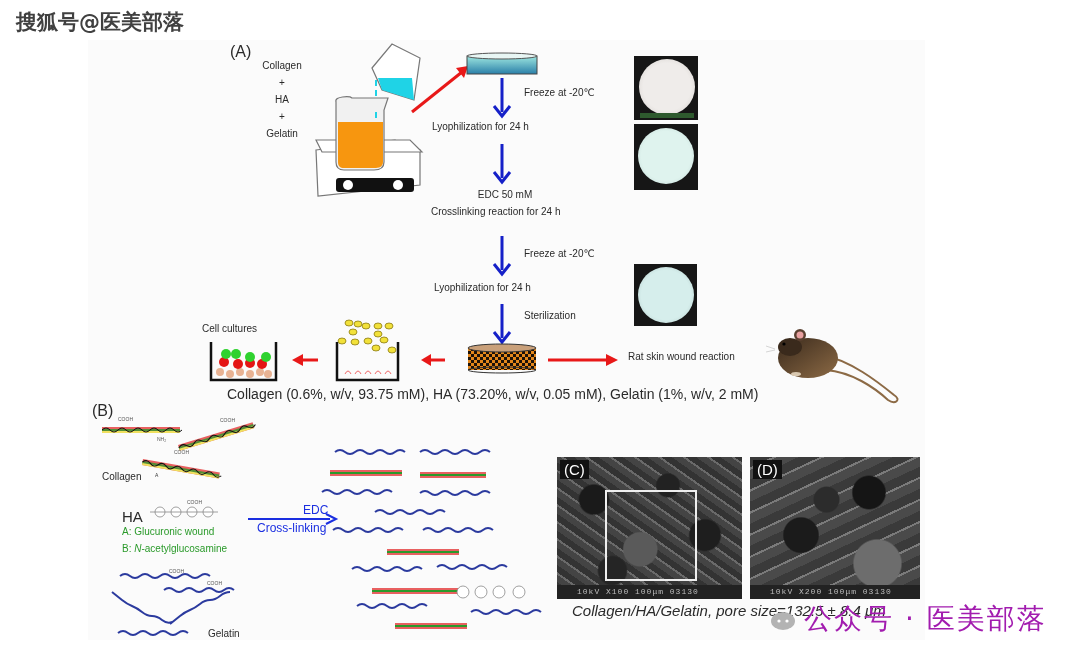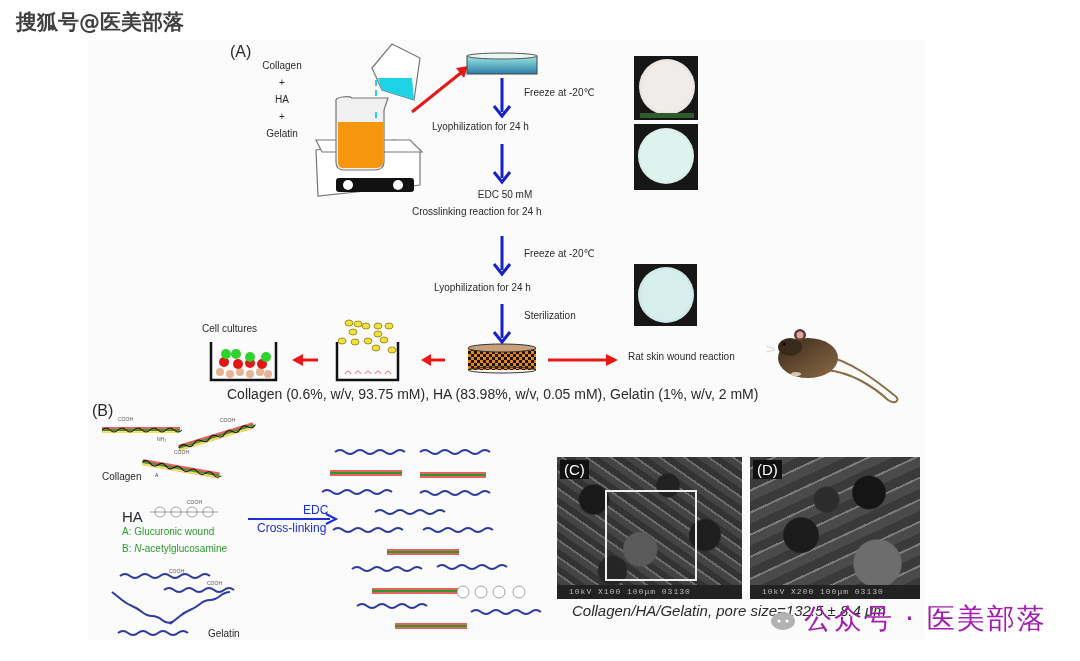--- a/index.html
+++ b/index.html
@@ -8,21 +8,21 @@
     text-shadow:1px 0 0 #fff,-1px 0 0 #fff,0 1px 0 #fff,0 -1px 0 #fff;font-family:"DejaVu Sans",sans-serif;}
   .panel{position:absolute;left:88px;top:40px;width:837px;height:600px;background:#fbfbfb;}
   .t{position:absolute;white-space:nowrap;font-size:10px;color:#2a2a2a;}
   .c{text-align:center;}
   .lbl{font-size:16px;}
   svg{position:absolute;left:0;top:0;overflow:visible;}
   .photo{position:absolute;background:#161616;}
   .photo .disc{position:absolute;border-radius:50%;}
   .sem{position:absolute;background:#3a3a3a;overflow:hidden;}
   .sem .tag{position:absolute;left:3px;top:3px;background:#111;color:#fff;font-size:15px;padding:1px 4px;}
-  .sem .foot{position:absolute;left:0;right:0;bottom:0;height:14px;background:#222;color:#bbb;font-size:8px;font-family:"Liberation Mono",monospace;padding-left:12px;line-height:14px;letter-spacing:1px;}
+  .sem .foot{position:absolute;left:0;right:0;bottom:0;height:14px;background:#222;color:#bbb;font-size:8px;font-family:"Liberation Mono",monospace;padding-left:20px;line-height:14px;letter-spacing:1px;}
   .wm-bottom{position:absolute;left:778px;top:600px;font-size:28px;color:#a21caf;font-family:"DejaVu Sans",sans-serif;letter-spacing:2px;}
   .wechat{position:absolute;left:770px;top:610px;width:26px;height:22px;}
 </style>
 </head>
 <body>
 
 <div class="wm-top">搜狐号@医美部落</div>
 
 <div class="panel"></div>
 
@@ -233,27 +233,27 @@
 <div class="t c" style="left:250px;top:57px;width:64px;line-height:17px;">
   <div>Collagen</div>
   <div>+</div>
   <div>HA</div>
   <div>+</div>
   <div>Gelatin</div>
 </div>
 <div class="t" style="left:524px;top:87px;">Freeze at -20℃</div>
 <div class="t" style="left:432px;top:121px;">Lyophilization for 24 h</div>
 <div class="t c" style="left:420px;top:189px;width:170px;">EDC 50 mM</div>
-<div class="t" style="left:412px;top:206px;text-align:center;">Crosslinking reaction for 24 h</div>
+<div class="t" style="left:431px;top:206px;text-align:center;">Crosslinking reaction for 24 h</div>
 <div class="t" style="left:524px;top:248px;">Freeze at -20℃</div>
 <div class="t" style="left:434px;top:282px;">Lyophilization for 24 h</div>
 <div class="t" style="left:524px;top:310px;">Sterilization</div>
 <div class="t" style="left:202px;top:323px;">Cell cultures</div>
 <div class="t" style="left:628px;top:351px;">Rat skin wound reaction</div>
-<div class="t" style="left:227px;top:386px;font-size:14px;">Collagen (0.6%, w/v, 93.75 mM), HA (83.98%, w/v, 0.05 mM), Gelatin (1%, w/v, 2 mM)</div>
+<div class="t" style="left:227px;top:386px;font-size:14px;">Collagen (0.6%, w/v, 93.75 mM), HA (73.20%, w/v, 0.05 mM), Gelatin (1%, w/v, 2 mM)</div>
 
 <div class="photo" style="left:634px;top:56px;width:64px;height:64px;">
   <div class="disc" style="left:5px;top:3px;width:56px;height:56px;background:radial-gradient(circle,#efecea 60%,#cfcac6);"></div>
   <div style="position:absolute;left:6px;right:4px;bottom:2px;height:5px;background:#2e5a2e;"></div>
 </div>
 <div class="photo" style="left:634px;top:124px;width:64px;height:66px;">
   <div class="disc" style="left:4px;top:4px;width:56px;height:56px;background:radial-gradient(circle,#dff3ee 62%,#b9d3cf);"></div>
 </div>
 <div class="photo" style="left:634px;top:264px;width:63px;height:62px;">
   <div class="disc" style="left:4px;top:3px;width:56px;height:56px;background:radial-gradient(circle,#d6eeec 62%,#a9c3c1);"></div>

